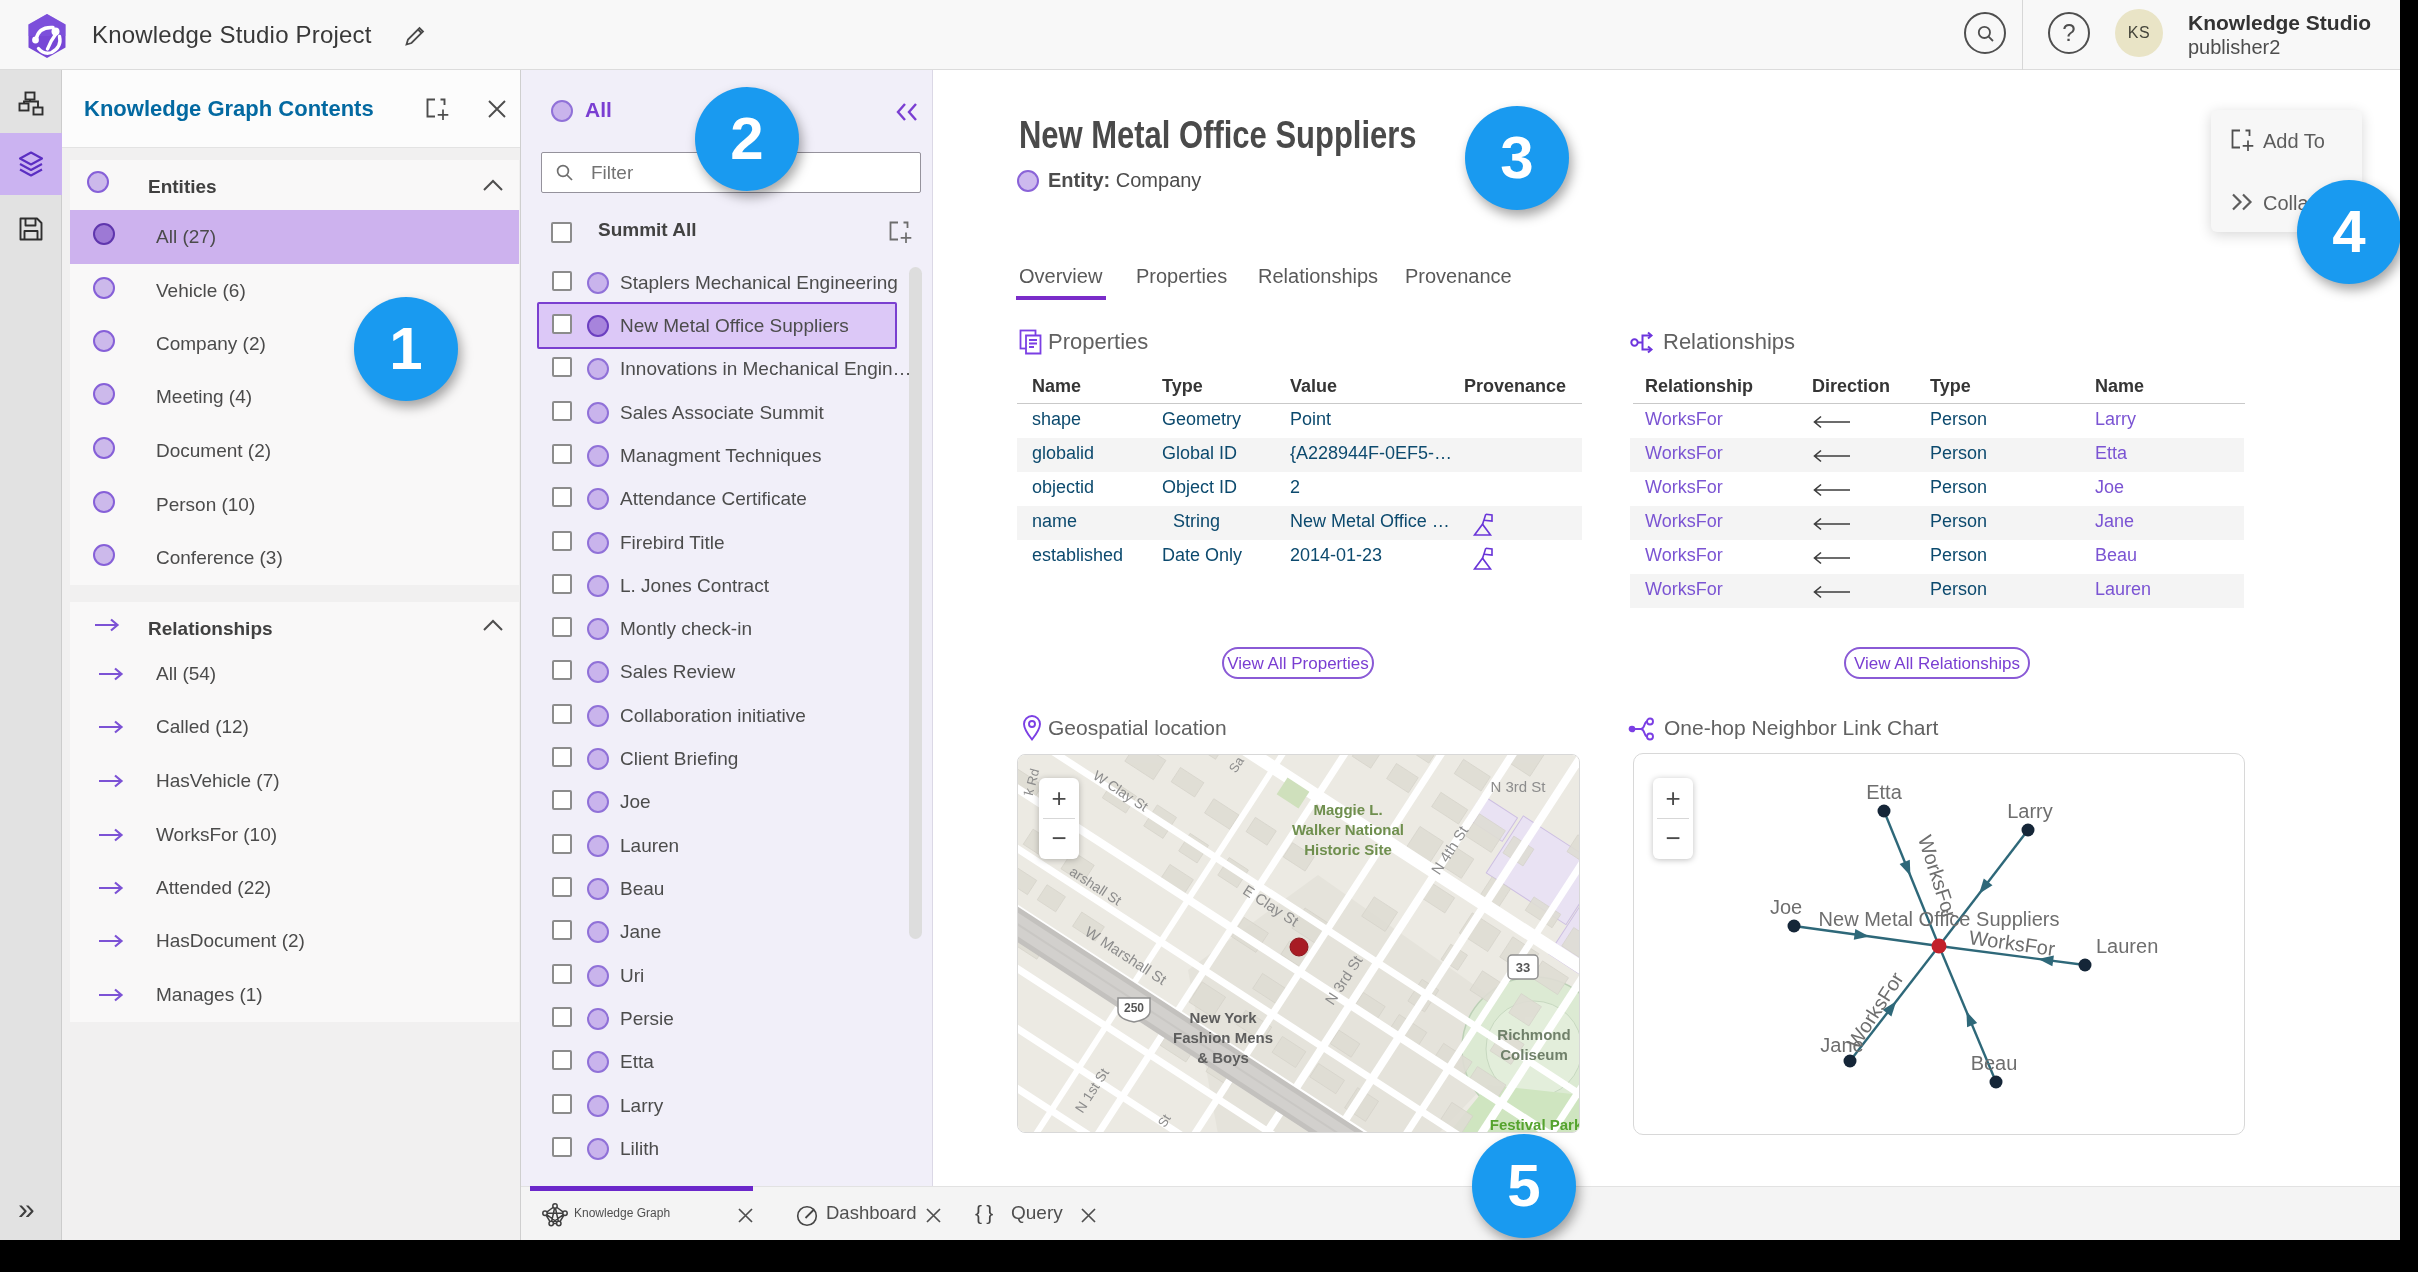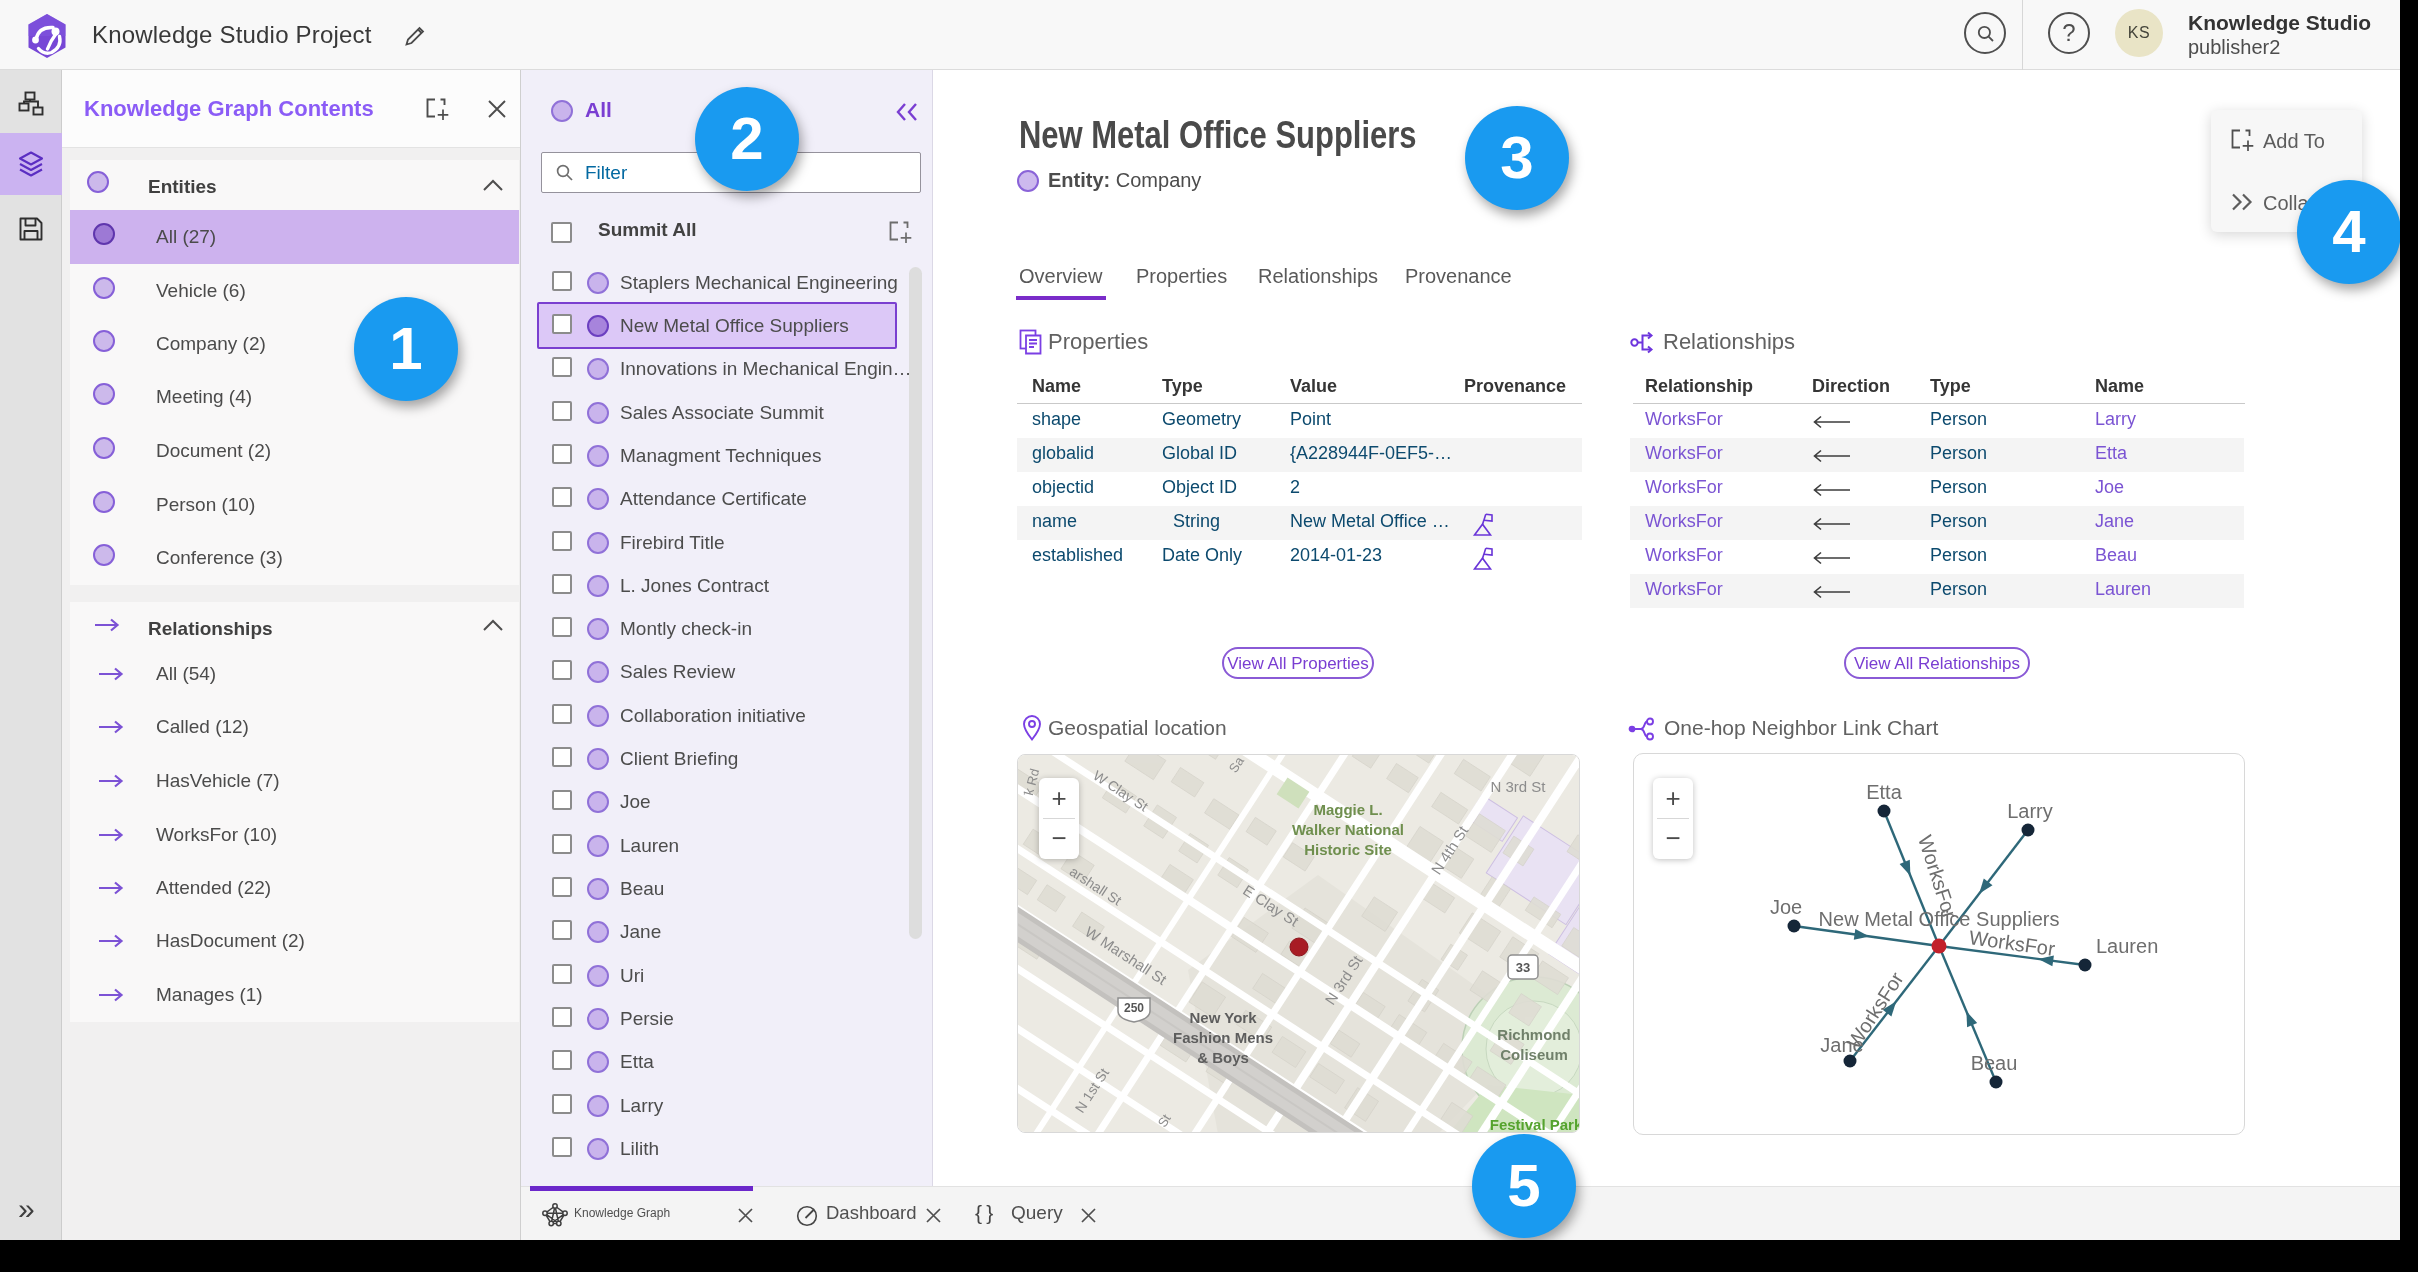--- a/index.html
+++ b/index.html
@@ -17,37 +17,37 @@
   #userblock .l1 { font-size:21px; font-weight:bold; color:#333; }
   #userblock .l2 { font-size:20px; color:#4d4d4d; margin-top:1px; }
 
   
   #rail { position:absolute; left:0; top:70px; width:62px; height:1170px; background:#e2e2e2; border-right:1px solid #cccccc; }
   #rail .active { position:absolute; left:0; top:63px; width:62px; height:62px; background:#cbb3f1; }
 
   
   #panel1 { position:absolute; left:62px; top:70px; width:459px; height:1170px; background:#f1f0f0; border-right:1px solid #cfcfcf; }
   #p1head { position:absolute; left:0; top:0; width:458px; height:78px; background:#fcfcfc; border-bottom:1px solid #e3e3e3; }
-  #p1head .t { position:absolute; left:22px; top:0; height:78px; line-height:78px; font-size:22px; font-weight:bold; color:#8b5cf6; }
+  #p1head .t { position:absolute; left:22px; top:0; height:78px; line-height:78px; font-size:22px; font-weight:bold; color:#0369a1; }
   .p1sec { position:absolute; left:8px; width:449px; background:#f9f8f8; }
   .p1row { position:absolute; left:0; width:449px; height:54px; font-size:19px; color:#4b4b4b; }
   .p1row .txt { position:absolute; left:86px; top:0; height:54px; line-height:54px; }
   .p1row.hd .txt { left:78px; font-weight:bold; color:#404040; }
   .pcirc { position:absolute; width:22px; height:22px; border-radius:50%; background:#ccb9eb; border:2px solid #8660d8; }
   .pcirc.sel { background:#9d79d5; border-color:#5f36ad; }
 
   
   #panel2 { position:absolute; left:521px; top:70px; width:412px; height:1116px; background:#f1eff9; border-right:1px solid #dbd8e6; }
   .p2row { position:absolute; left:0; width:412px; height:43px; font-size:19px; color:#4c4c4c; }
   .p2row .txt { position:absolute; left:99px; top:0; height:43px; line-height:43px; white-space:nowrap; }
   .cbx { position:absolute; left:31px; top:11px; width:21px; height:21px; border:2px solid #8c8c8c; background:#fff; border-radius:2px; }
   .p2circ { position:absolute; left:66px; top:11px; width:22px; height:22px; border-radius:50%; background:#c9b4ec; border:2px solid #9071d8; }
   #selrow { position:absolute; left:16px; width:360px; height:47px; background:#dcc8f7; border:2px solid #7a3fd0; border-radius:2px; }
   #filter { position:absolute; left:20px; top:82px; width:380px; height:41px; background:#fff; border:1px solid #95929c; border-radius:2px; }
-  #filter span { position:absolute; left:43px; top:0; height:39px; line-height:39px; font-size:19px; color:#0369a1; }
+  #filter span { position:absolute; left:49px; top:0; height:39px; line-height:39px; font-size:19px; color:#737373; }
   #p2scroll { position:absolute; left:388px; top:197px; width:13px; height:672px; background:#dddddd; border-radius:7px; }
 
   
   #main { position:absolute; left:933px; top:70px; width:1467px; height:1116px; background:#fff; }
   h1.title { position:absolute; left:86px; top:44px; font-size:38px; color:#4a4a4a; font-weight:bold; transform:scaleX(0.815); transform-origin:left; letter-spacing:0px; }
   .tab { position:absolute; top:195px; font-size:20px; color:#595959; }
   .secthead { position:absolute; font-size:22px; color:#616161; }
   .th { position:absolute; font-size:18px; font-weight:bold; color:#353535; }
   .td { position:absolute; font-size:18px; color:#0c4a6e; white-space:nowrap; }
   .stripe { position:absolute; background:#f4f4f4; }

